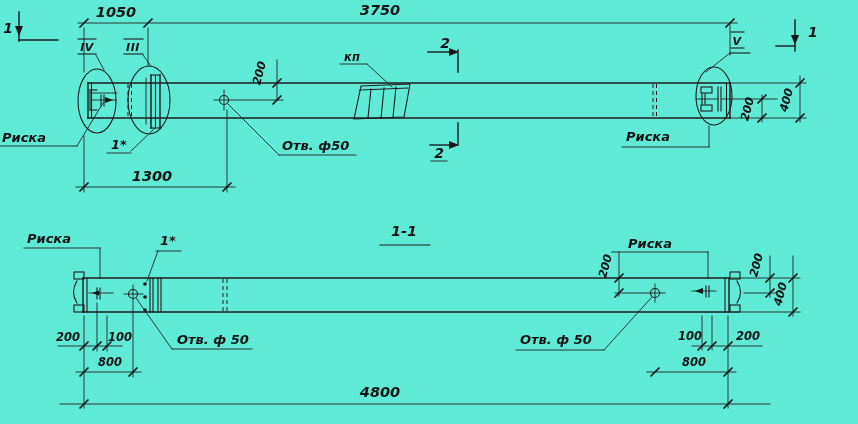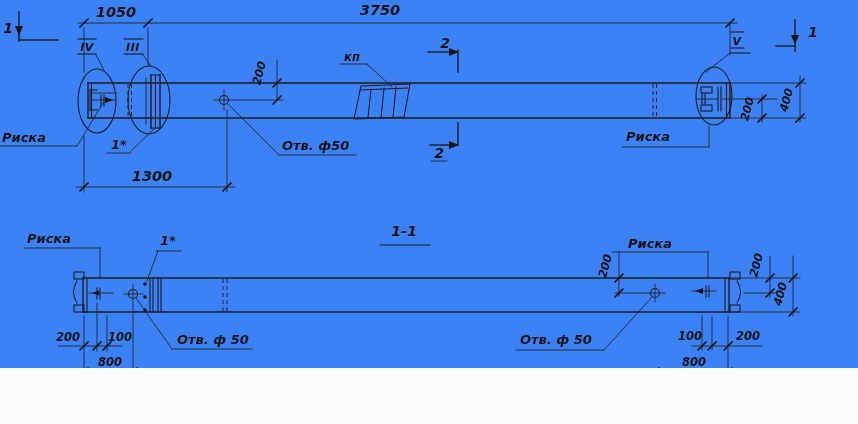--- a/index.html
+++ b/index.html
@@ -1,16 +1,16 @@
 <!DOCTYPE html>
 <html><head>
 <meta charset="utf-8">
 <style>
   html,body{margin:0;padding:0;background:#fbfbf9;}
-  #stage{position:relative;width:858px;height:368px;background:#3b82f6;overflow:hidden;}
+  #stage{position:relative;width:858px;height:424px;background:#5eead4;overflow:hidden;}
   svg{display:block;}
   .ln{stroke:#1c1c1c;stroke-width:1.4;fill:none;stroke-linecap:square;}
   .md{stroke:#1c1c1c;stroke-width:1.1;fill:none;stroke-linecap:square;}
   .thin{stroke:#242424;stroke-width:0.9;fill:none;stroke-linecap:square;}
   .dash{stroke:#242424;stroke-width:1;fill:none;stroke-dasharray:4 3;}
   .tick{stroke:#161616;stroke-width:1.7;fill:none;stroke-linecap:round;}
   .arw{fill:#161616;stroke:none;}
   .txt{font-family:"DejaVu Sans",sans-serif;font-style:italic;font-weight:bold;fill:#131313;font-size:13px;}
   .big{font-size:14.5px;}
   .sm{font-size:11.5px;}

